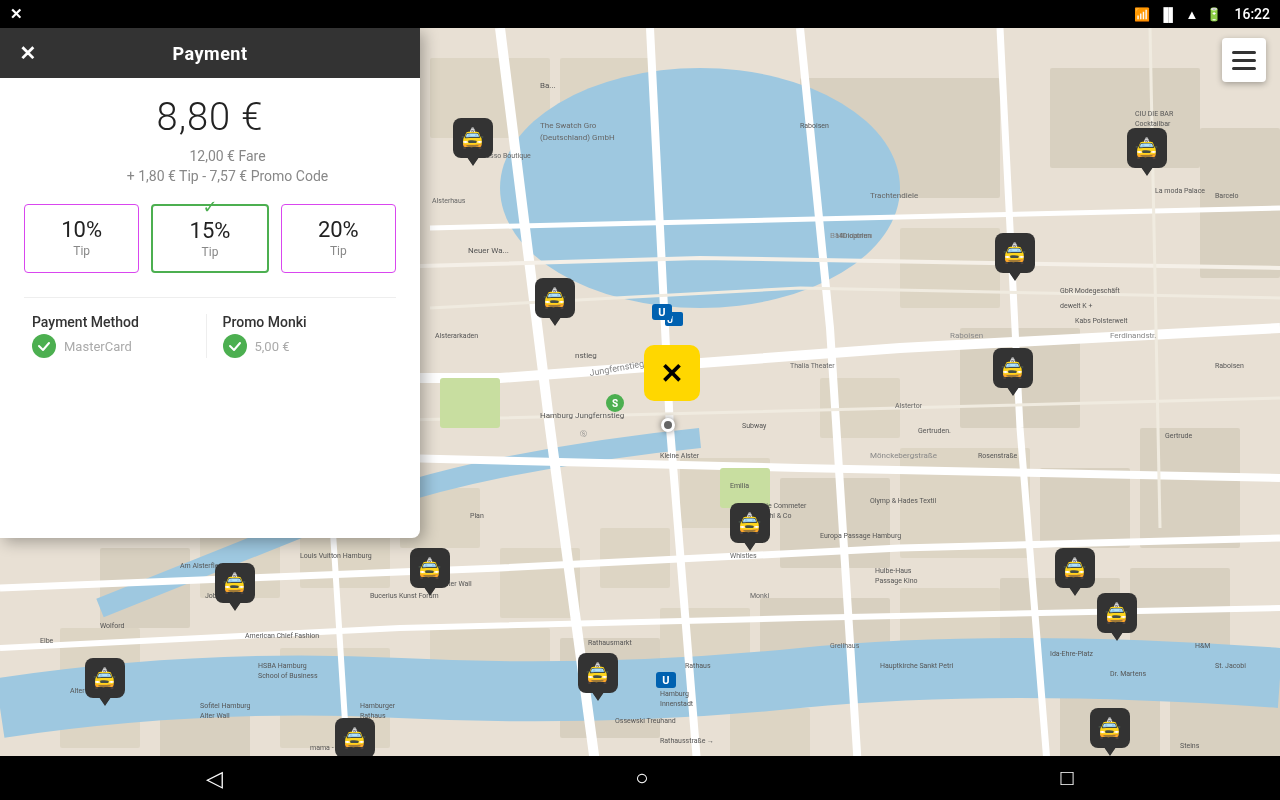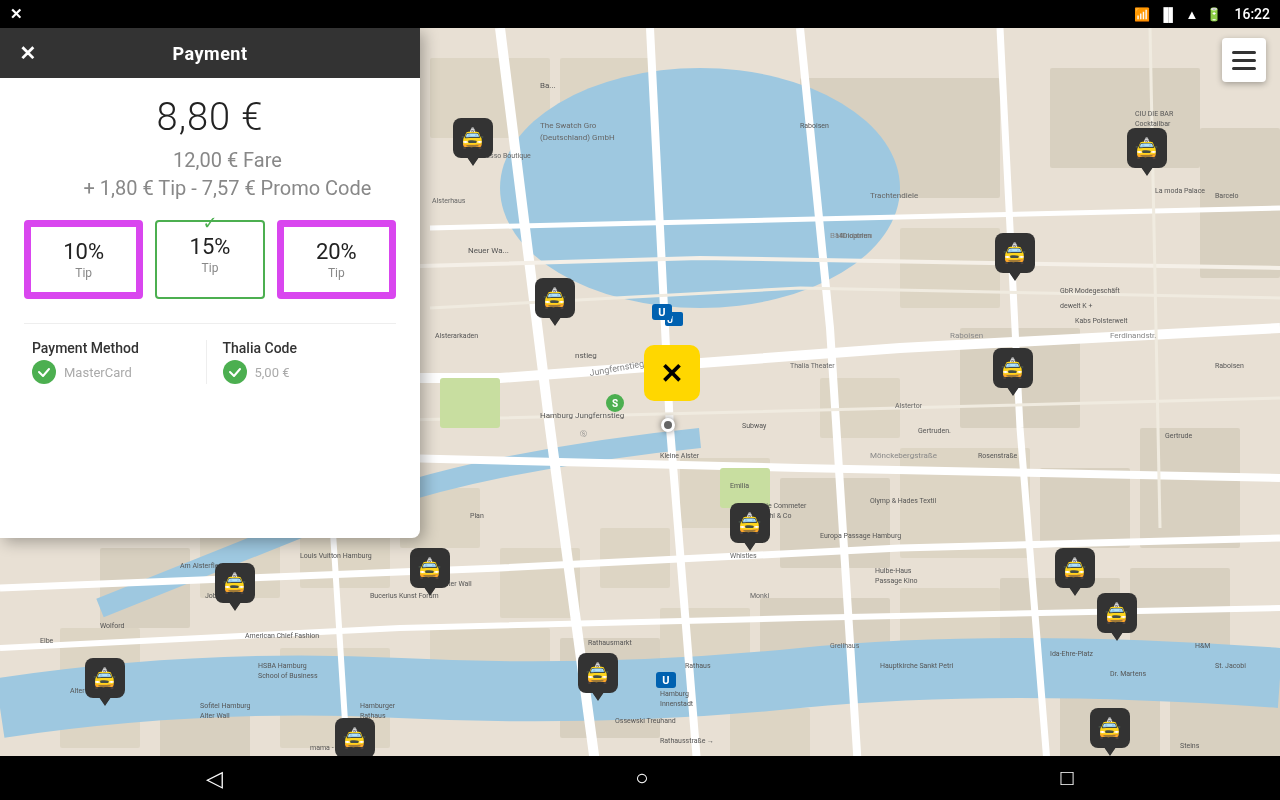--- a/index.html
+++ b/index.html
@@ -80,27 +80,27 @@
     }
 
     
     #panel-content { flex: 1; display: flex; flex-direction: column; align-items: center; padding: 20px 24px 16px; }
 
     #fare-amount {
       font-size: 38px; font-weight: 300; color: #222; letter-spacing: 1px; margin-bottom: 12px;
       line-height: 1;
     }
 
-    #fare-details { text-align: center; color: #888; font-size: 20px; margin-bottom: 20px; margin-left: 35px; }
+    #fare-details { text-align: center; color: #888; font-size: 14px; margin-bottom: 20px; margin-left: 35px; }
     #fare-base { margin-bottom: 4px; }
 
     
     #tip-section { display: flex; gap: 12px; margin-bottom: 24px; width: 100%; justify-content: center; }
     .tip-btn {
-      flex: 1; border: 7px solid #d946ef; border-radius: 4px; padding: 12px 8px;
+      flex: 1; border: 1px solid #d946ef; border-radius: 4px; padding: 12px 8px;
       display: flex; flex-direction: column; align-items: center; cursor: pointer;
       background: #fff; position: relative;
     }
     .tip-btn.selected { border: 2px solid #4CAF50; }
     .tip-btn .check-mark {
       position: absolute; top: -10px; left: 50%; transform: translateX(-50%);
       color: #4CAF50; font-size: 18px; display: none;
     }
     .tip-btn.selected .check-mark { display: block; }
     .tip-pct { font-size: 22px; font-weight: 400; color: #222; }
@@ -501,21 +501,21 @@
         <div class="bottom-col-inner">
           <div class="check-circle">
             <svg viewBox="0 0 14 14" fill="none" xmlns="http://www.w3.org/2000/svg">
               <path d="M2 7l4 4 6-7" stroke="#fff" stroke-width="2" stroke-linecap="round" stroke-linejoin="round"></path>
             </svg>
           </div>
           <div class="bottom-value">MasterCard</div>
         </div>
       </div>
       <div class="bottom-col" style="padding-left:16px;">
-        <div class="bottom-label">Thalia Code</div>
+        <div class="bottom-label">Promo Monki</div>
         <div class="bottom-col-inner">
           <div class="check-circle">
             <svg viewBox="0 0 14 14" fill="none" xmlns="http://www.w3.org/2000/svg">
               <path d="M2 7l4 4 6-7" stroke="#fff" stroke-width="2" stroke-linecap="round" stroke-linejoin="round"></path>
             </svg>
           </div>
           <div class="bottom-value">5,00 €</div>
         </div>
       </div>
     </div>

